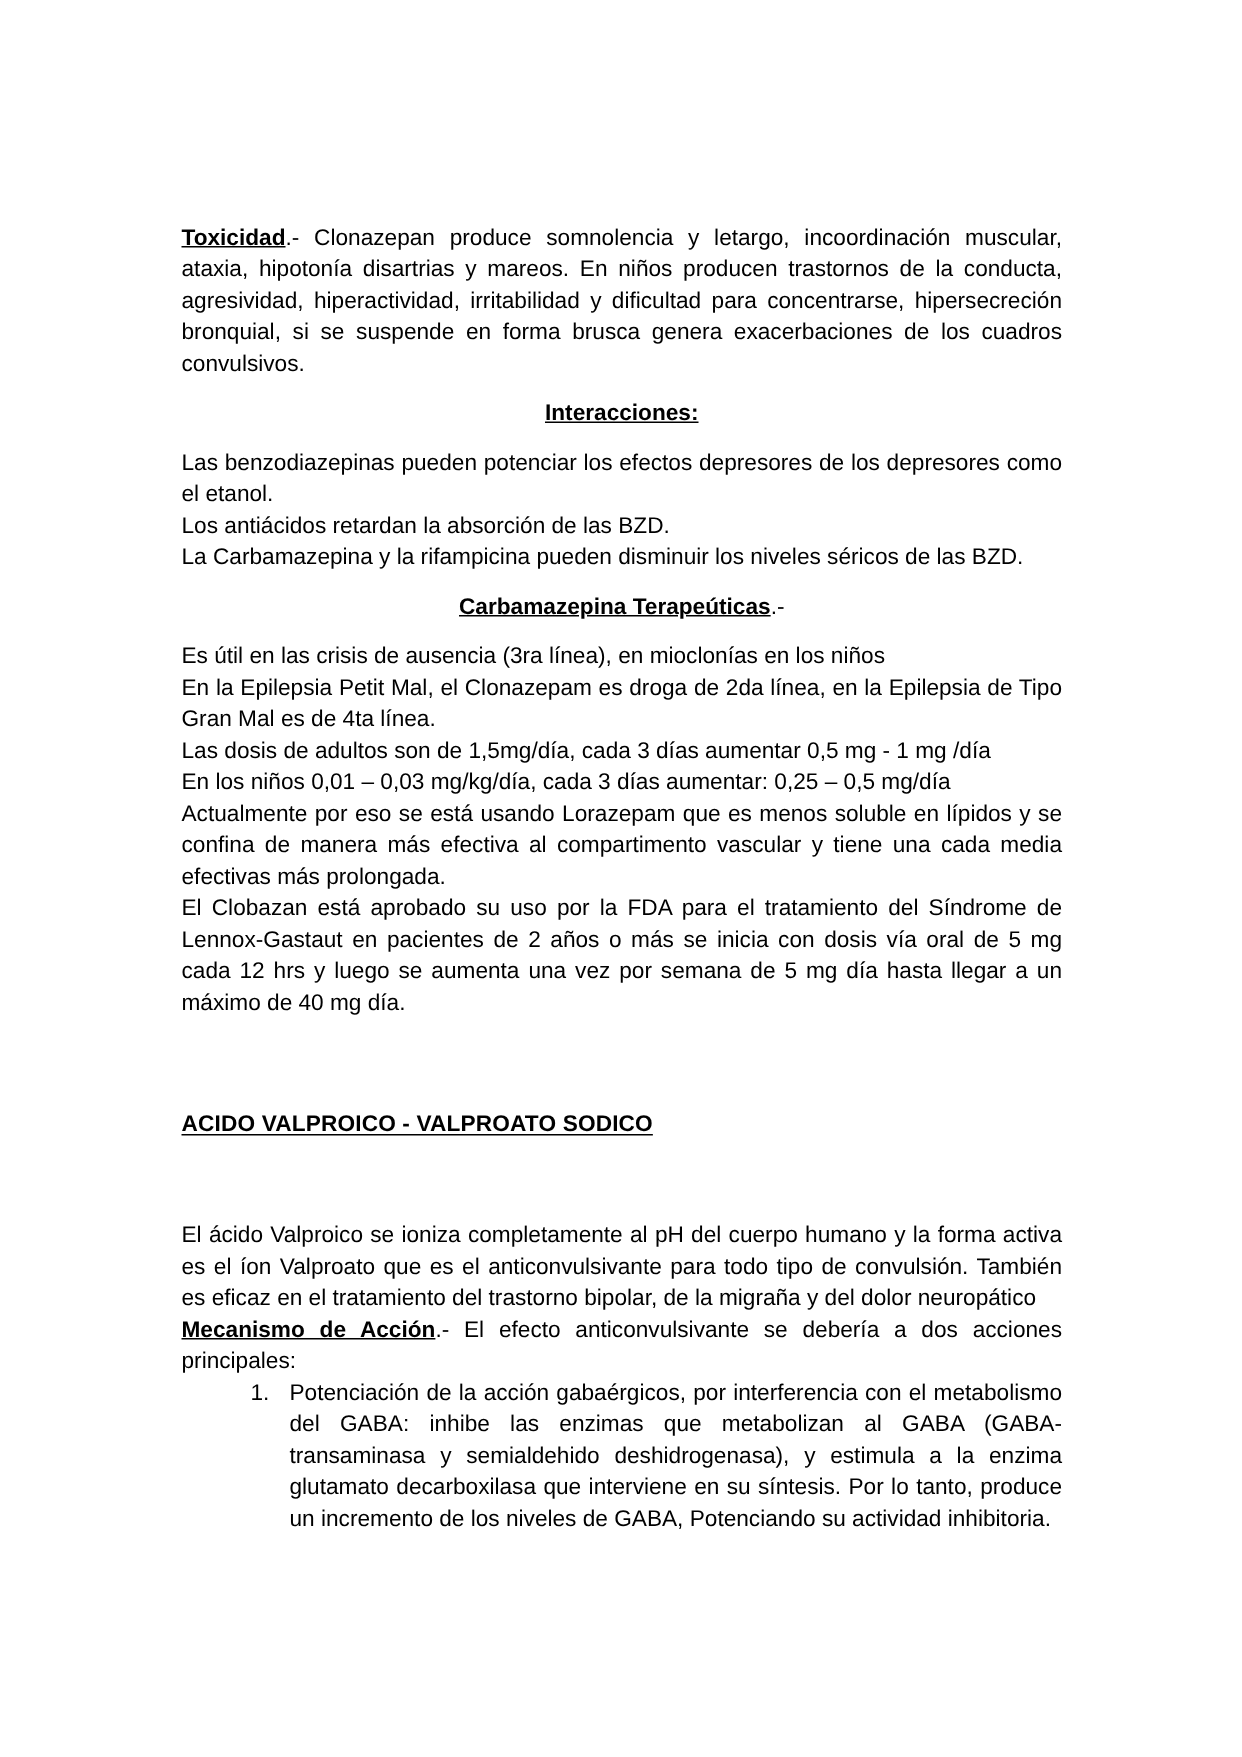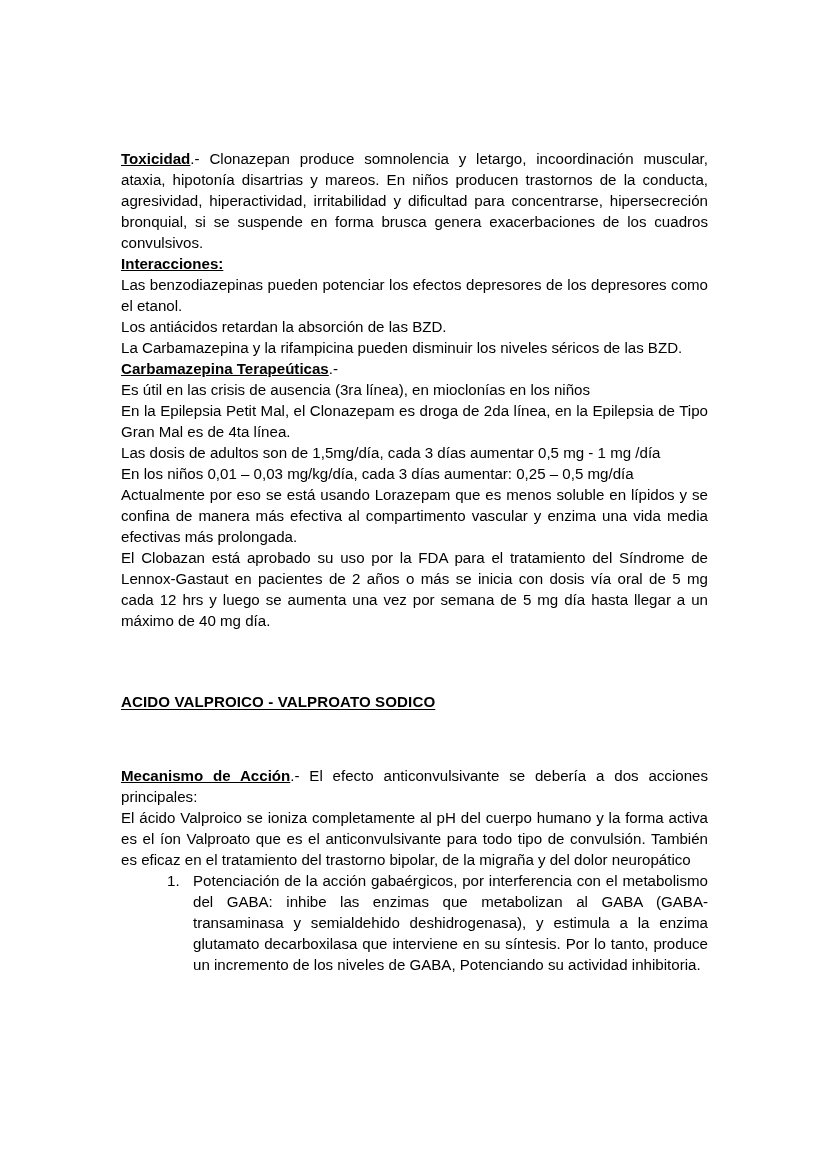--- a/index.html
+++ b/index.html
@@ -33,22 +33,22 @@
     margin: 0;
     text-align: justify;
     text-justify: inter-word;
   }
   .run-head {
     font-weight: bold;
     text-decoration: underline;
     text-underline-offset: 1px;
   }
   .head-line {
-    margin: 0;
-    text-align: left;
+    margin: 12px;
+    text-align: center;
   }
   .center-title {
     margin: 0;
     font-weight: bold;
     text-decoration: underline;
     text-underline-offset: 2px;
     letter-spacing: 0.1px;
   }
   .gap-before-title { height: 60px; }
   .gap-after-title  { height: 53px; }
@@ -85,31 +85,31 @@
     <p class="head-line"><span class="run-head">Interacciones:</span></p>
     <p class="para">Las benzodiazepinas pueden potenciar los efectos depresores de los depresores como el etanol.</p>
     <p class="para tail-left">Los antiácidos retardan la absorción de las BZD.</p>
     <p class="para">La Carbamazepina y la rifampicina pueden disminuir los niveles séricos de las BZD.</p>
 
     <p class="head-line"><span class="run-head">Carbamazepina Terapeúticas</span><span>.-</span></p>
     <p class="para tail-left">Es útil en las crisis de ausencia (3ra línea), en mioclonías en los niños</p>
     <p class="para">En la Epilepsia Petit Mal, el Clonazepam es droga de 2da línea, en la Epilepsia de Tipo Gran Mal es de 4ta línea.</p>
     <p class="para tail-left">Las dosis de adultos son de 1,5mg/día, cada 3 días aumentar 0,5 mg - 1 mg /día</p>
     <p class="para tail-left">En los niños 0,01 – 0,03 mg/kg/día, cada 3 días aumentar: 0,25 – 0,5 mg/día</p>
-    <p class="para">Actualmente por eso se está usando Lorazepam que es menos soluble en lípidos y se confina de manera más efectiva al compartimento vascular y enzima una vida media efectivas más prolongada.</p>
+    <p class="para">Actualmente por eso se está usando Lorazepam que es menos soluble en lípidos y se confina de manera más efectiva al compartimento vascular y tiene una cada media efectivas más prolongada.</p>
     <p class="para">El Clobazan está aprobado su uso por la FDA para el tratamiento del Síndrome de Lennox-Gastaut en pacientes de 2 años o más se inicia con dosis vía oral de 5 mg cada 12 hrs y luego se aumenta una vez por semana de 5 mg día hasta llegar a un máximo de 40 mg día.</p>
 
     <div class="gap-before-title"></div>
 
     <p class="center-title">ACIDO VALPROICO - VALPROATO SODICO</p>
 
     <div class="gap-after-title"></div>
 
+    <p class="para">El ácido Valproico se ioniza completamente al pH del cuerpo humano y la forma activa es el íon Valproato que es el anticonvulsivante para todo tipo de convulsión. También es eficaz en el tratamiento del trastorno bipolar, de la migraña y del dolor neuropático</p>
+
     <p class="para"><span class="run-head">Mecanismo de Acción</span><span>.-</span><span> El efecto anticonvulsivante se debería a dos acciones principales:</span></p>
-
-    <p class="para">El ácido Valproico se ioniza completamente al pH del cuerpo humano y la forma activa es el íon Valproato que es el anticonvulsivante para todo tipo de convulsión. También es eficaz en el tratamiento del trastorno bipolar, de la migraña y del dolor neuropático</p>
 
     <ol class="num-list">
       <li><span class="marker">1.</span><span class="lead">Potenciación de la acción gabaérgicos,</span><span> por interferencia con el metabolismo del GABA: inhibe las enzimas que metabolizan al GABA (GABA-transaminasa y semialdehido deshidrogenasa), y estimula a la enzima glutamato decarboxilasa que interviene en su síntesis. Por lo tanto, produce un incremento de los niveles de GABA, Potenciando su actividad inhibitoria.</span></li>
     </ol>
 
   </div>
 </div>
 
 </body></html>

